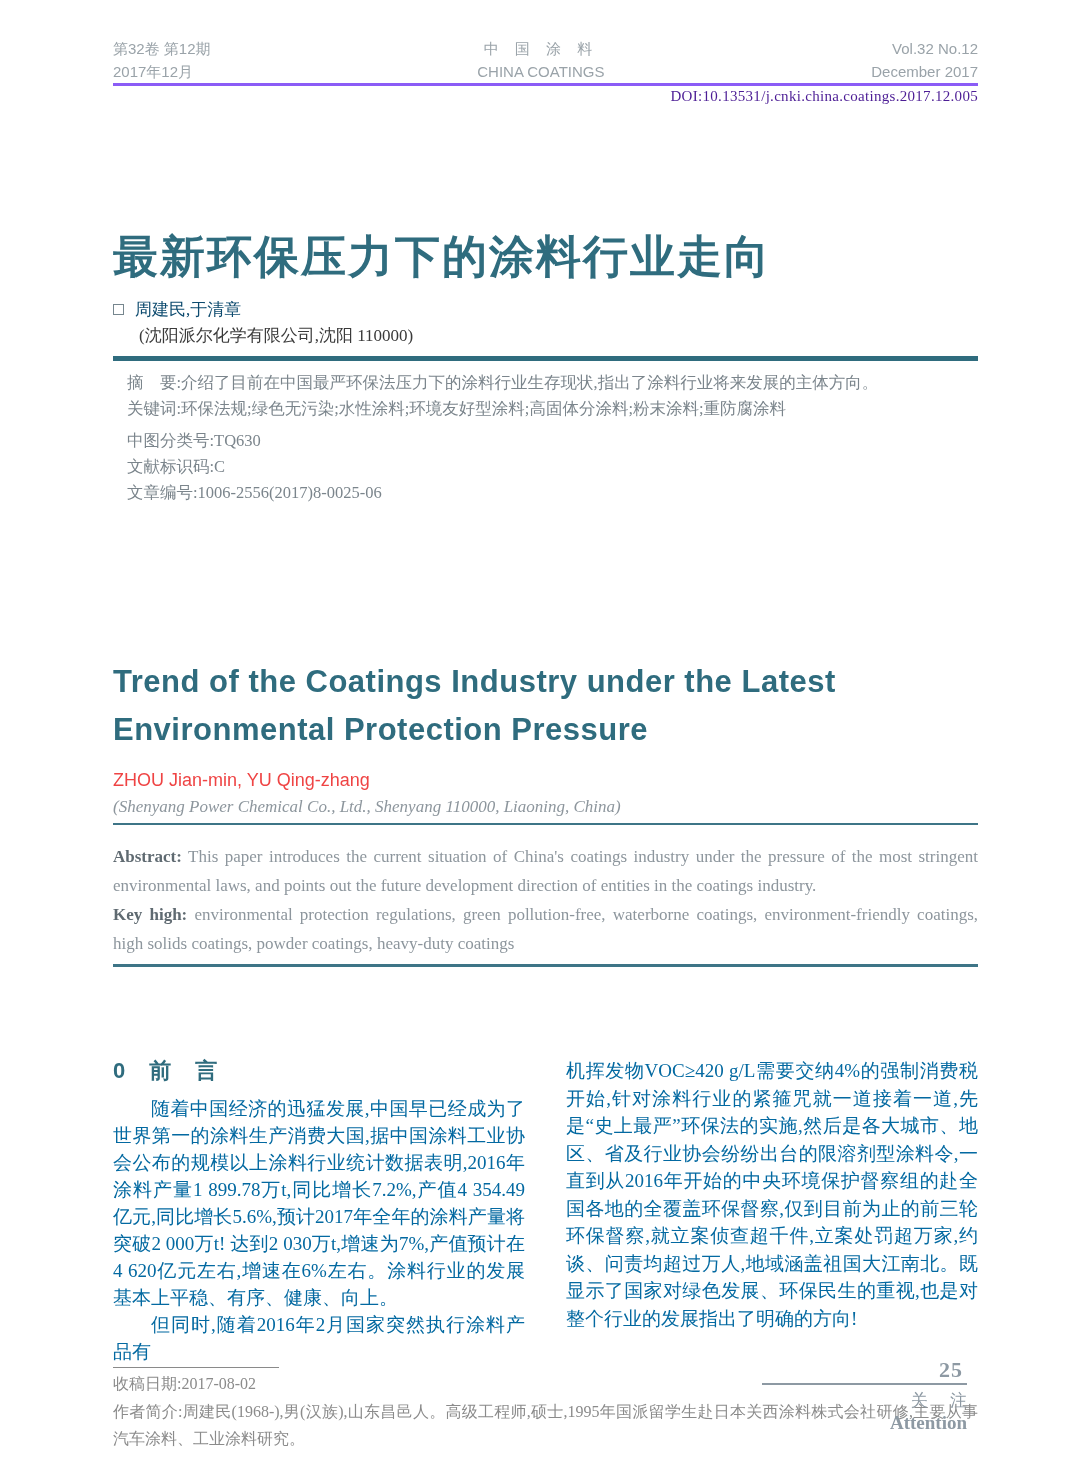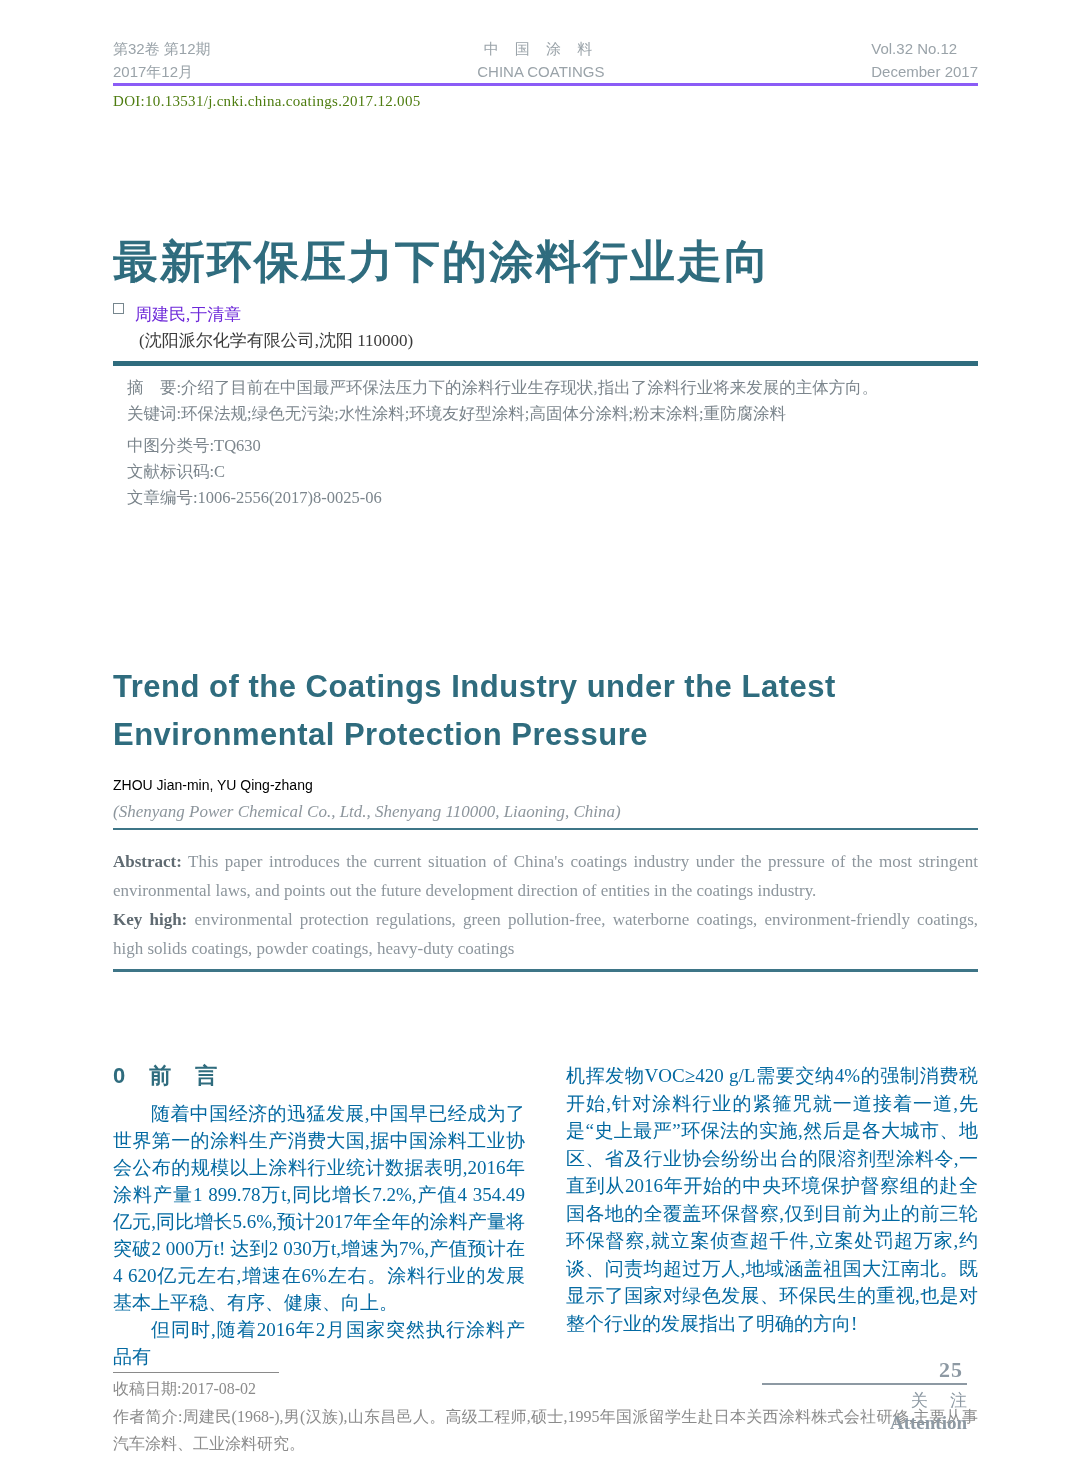--- a/index.html
+++ b/index.html
@@ -15,36 +15,36 @@
   
   .journal-header {
     padding-top:37px; 
     display:flex; justify-content:space-between; align-items:flex-end;
     border-bottom:3px solid #8b5cf6;
     color:#9aa3a9; font-family:"Liberation Sans", sans-serif;
     font-size:15px; line-height:23px;
   }
   .journal-header .hdr-center { text-align:center; }
   .journal-header .hdr-center .cn { letter-spacing:6px; }
-  .journal-header .hdr-right { }
+  .journal-header .hdr-right { text-align:right; }
   .doi-line {
-    margin-top:5px; font-size:15px; line-height:20px; color:#4d7c0f;
-    font-family:"Liberation Serif", serif; letter-spacing:0.3px;
+    font-size:15px; line-height:20px; color:#4c1d95;
+    font-family:"Liberation Serif", serif; letter-spacing:0.3px;text-align:right;
   }
 
   
   .title-cn {
     margin-top:122px;
     font-family:"Liberation Sans", sans-serif;
     font-size:45px; line-height:58px; font-weight:700;
     color:#2f6c7e; letter-spacing:2px;
   }
   .authors-row {
-    margin-top:12px; display:flex; align-items:flex-start; gap:11px;
-    font-size:17px; line-height:23px; color:#6d28d9;
+    margin-top:12px; display:flex; align-items:center; gap:11px;
+    font-size:17px; line-height:23px; color:#0c4a6e;
   }
   .author-square {
     width:11px; height:11px; border:1.5px solid #76868e;
     display:inline-block; flex:0 0 auto;
   }
   .affil-cn { margin-top:3px; margin-left:26px; font-size:17px; line-height:23px; color:#3a3a3a; }
   .bar-accent { margin-top:9px; height:5px; background:#2f6c7e; }
 
   
   .meta-cn { margin-top:9px; padding-left:14px; color:#7b858c; font-size:16.5px; }
@@ -55,21 +55,21 @@
 
   
   .title-en {
     margin-top:152px;
     font-family:"Liberation Sans", sans-serif;
     font-size:31px; line-height:48px; font-weight:700;
     color:#2f6c7e; letter-spacing:0.5px;
   }
   .authors-en {
     margin-top:14px; font-family:"Liberation Sans", sans-serif;
-    font-size:14px; line-height:24px; color:#000000;
+    font-size:18px; line-height:24px; color:#ef4444;
   }
   .affil-en {
     margin-top:3px; font-style:italic; font-size:17px; line-height:23px; color:#8d969d;
   }
   .rule-accent { margin-top:5px; height:2px; background:#3e7587; }
   .abstract-en {
     margin-top:17px; font-size:17px; line-height:29px; color:#8d969d;
     text-align:justify;
   }
   .abstract-en .en-label { font-weight:700; color:#5f6a71; }

